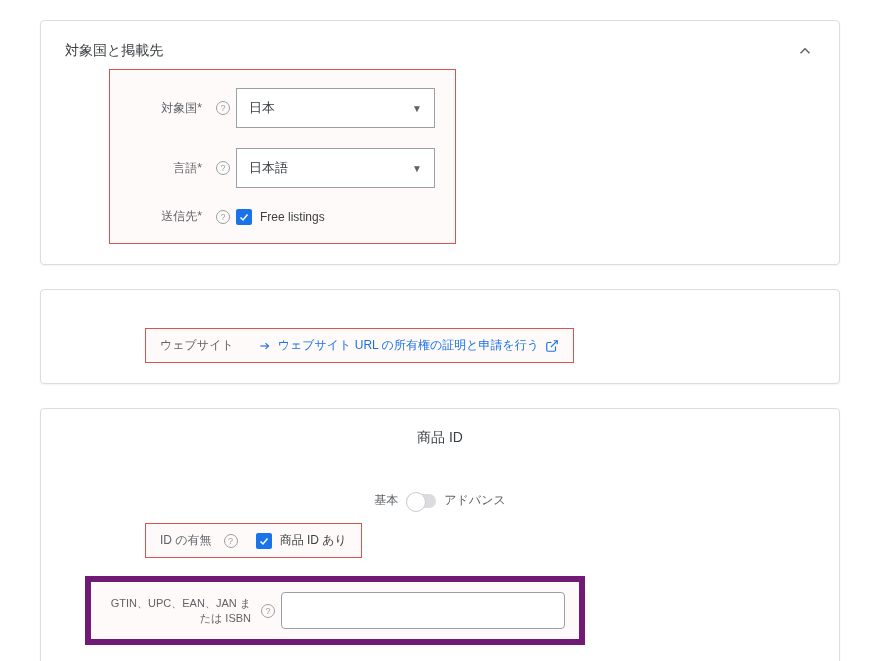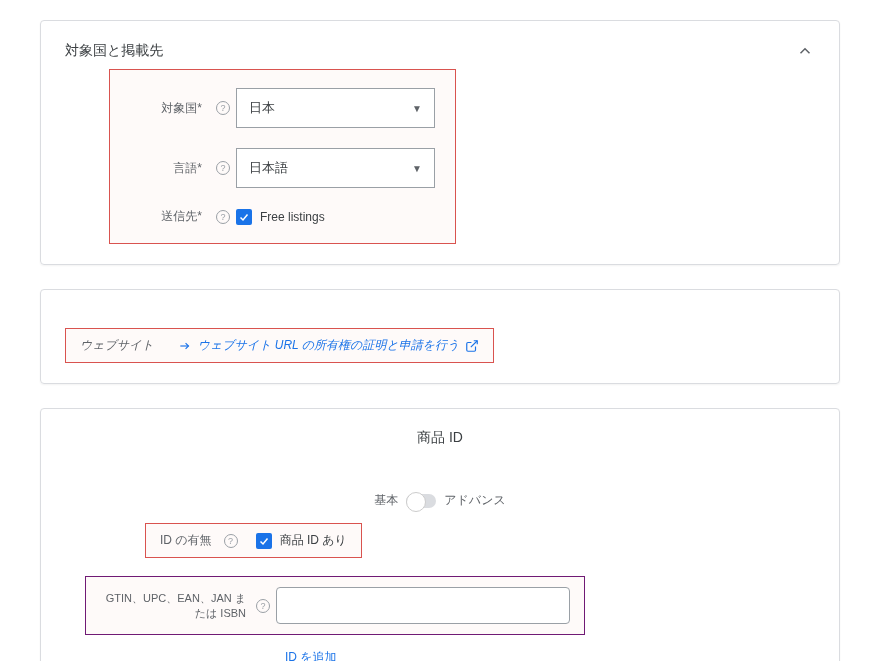--- a/index.html
+++ b/index.html
@@ -99,21 +99,21 @@
       color: #fff;
       margin-right: 8px;
     }
     .checkbox svg { width: 12px; height: 12px; }
     .checkbox-label {
       font-size: 12px;
       color: #3c4043;
     }
     .section-website .link-row {
       margin-top: 18px;
-      font-style: italic;
+      margin-left: 80px;
     }
     .link-row-box {
       display: inline-flex;
       align-items: center;
       border: 1px solid #d9534f;
       background: rgba(217,83,79,0.03);
       padding: 8px 14px;
     }
     .website-label {
       font-size: 12px;
@@ -168,21 +168,21 @@
       background: rgba(217,83,79,0.03);
       padding: 8px 14px;
       margin-bottom: 18px;
     }
     .id-presence-label {
       font-size: 12px;
       color: #5f6368;
       margin-right: 6px;
     }
     .gtin-row-box {
-      border: 1px solid #701a75;
+      border: 6px solid #701a75;
       background: rgba(217,83,79,0.03);
       padding: 10px 14px;
       display: flex;
       align-items: center;
       width: 500px;
       margin-left: 20px;
       margin-bottom: 14px;
     }
     .gtin-label {
       width: 150px;

